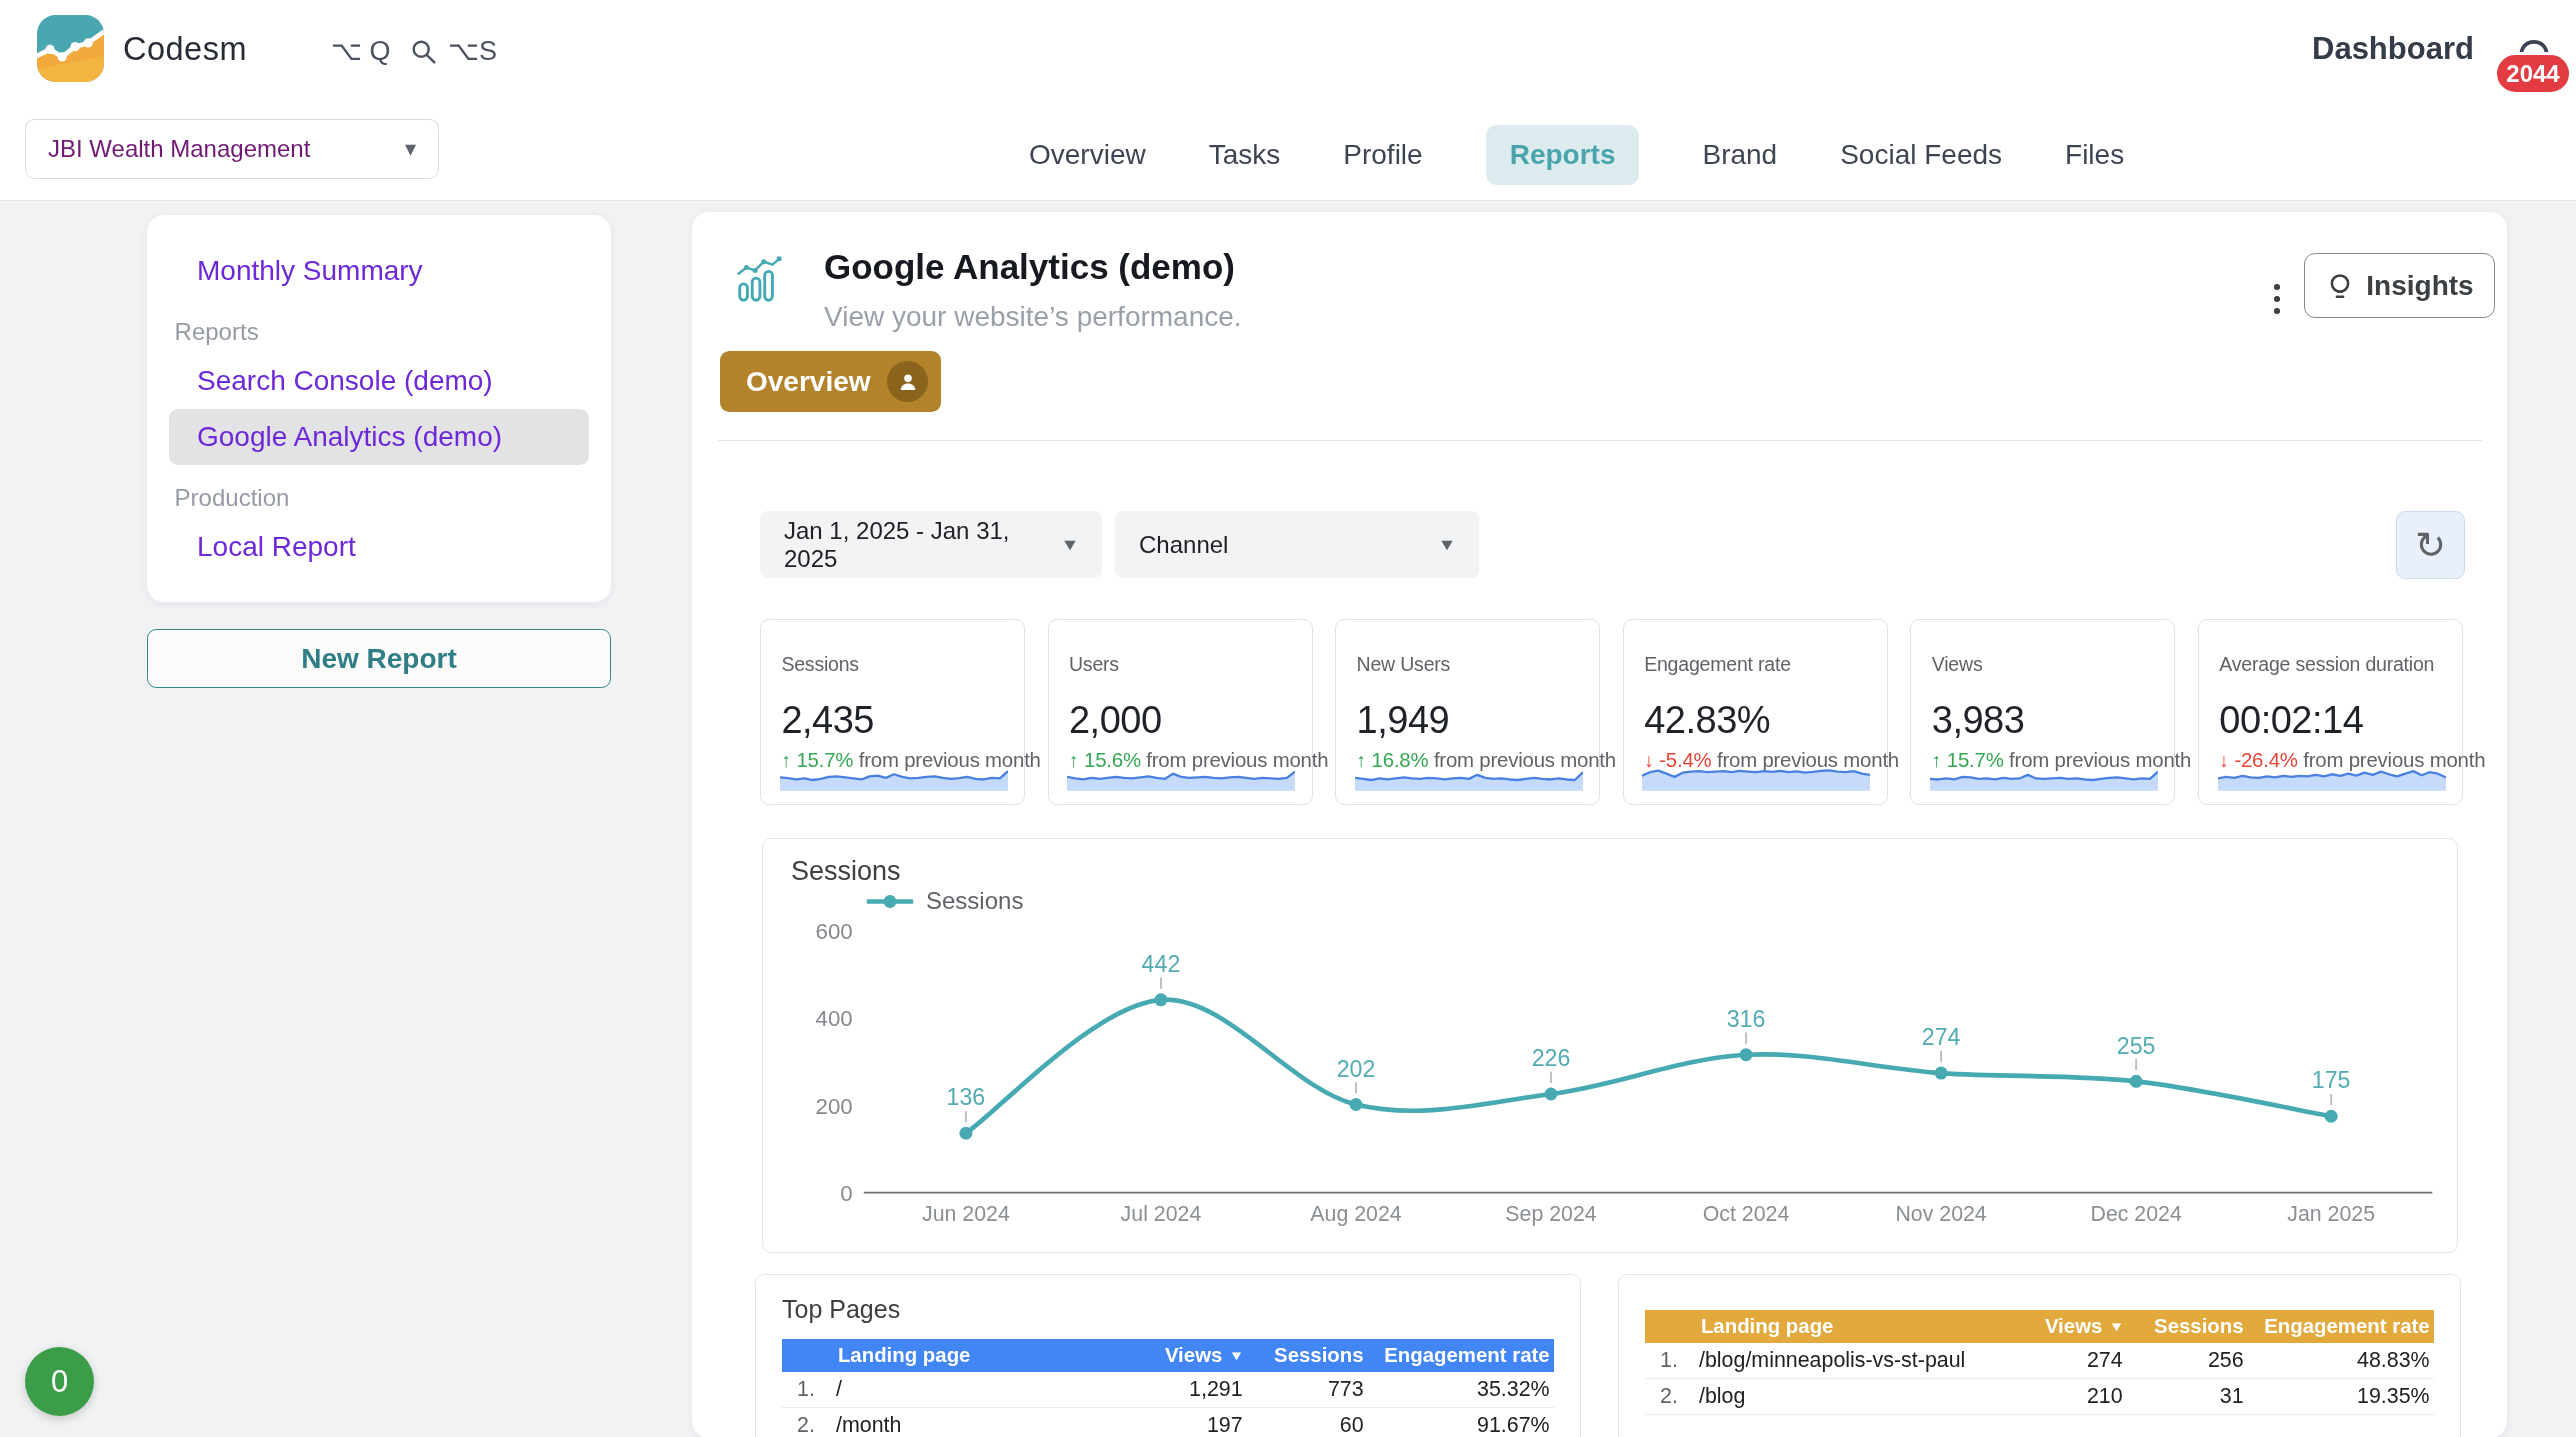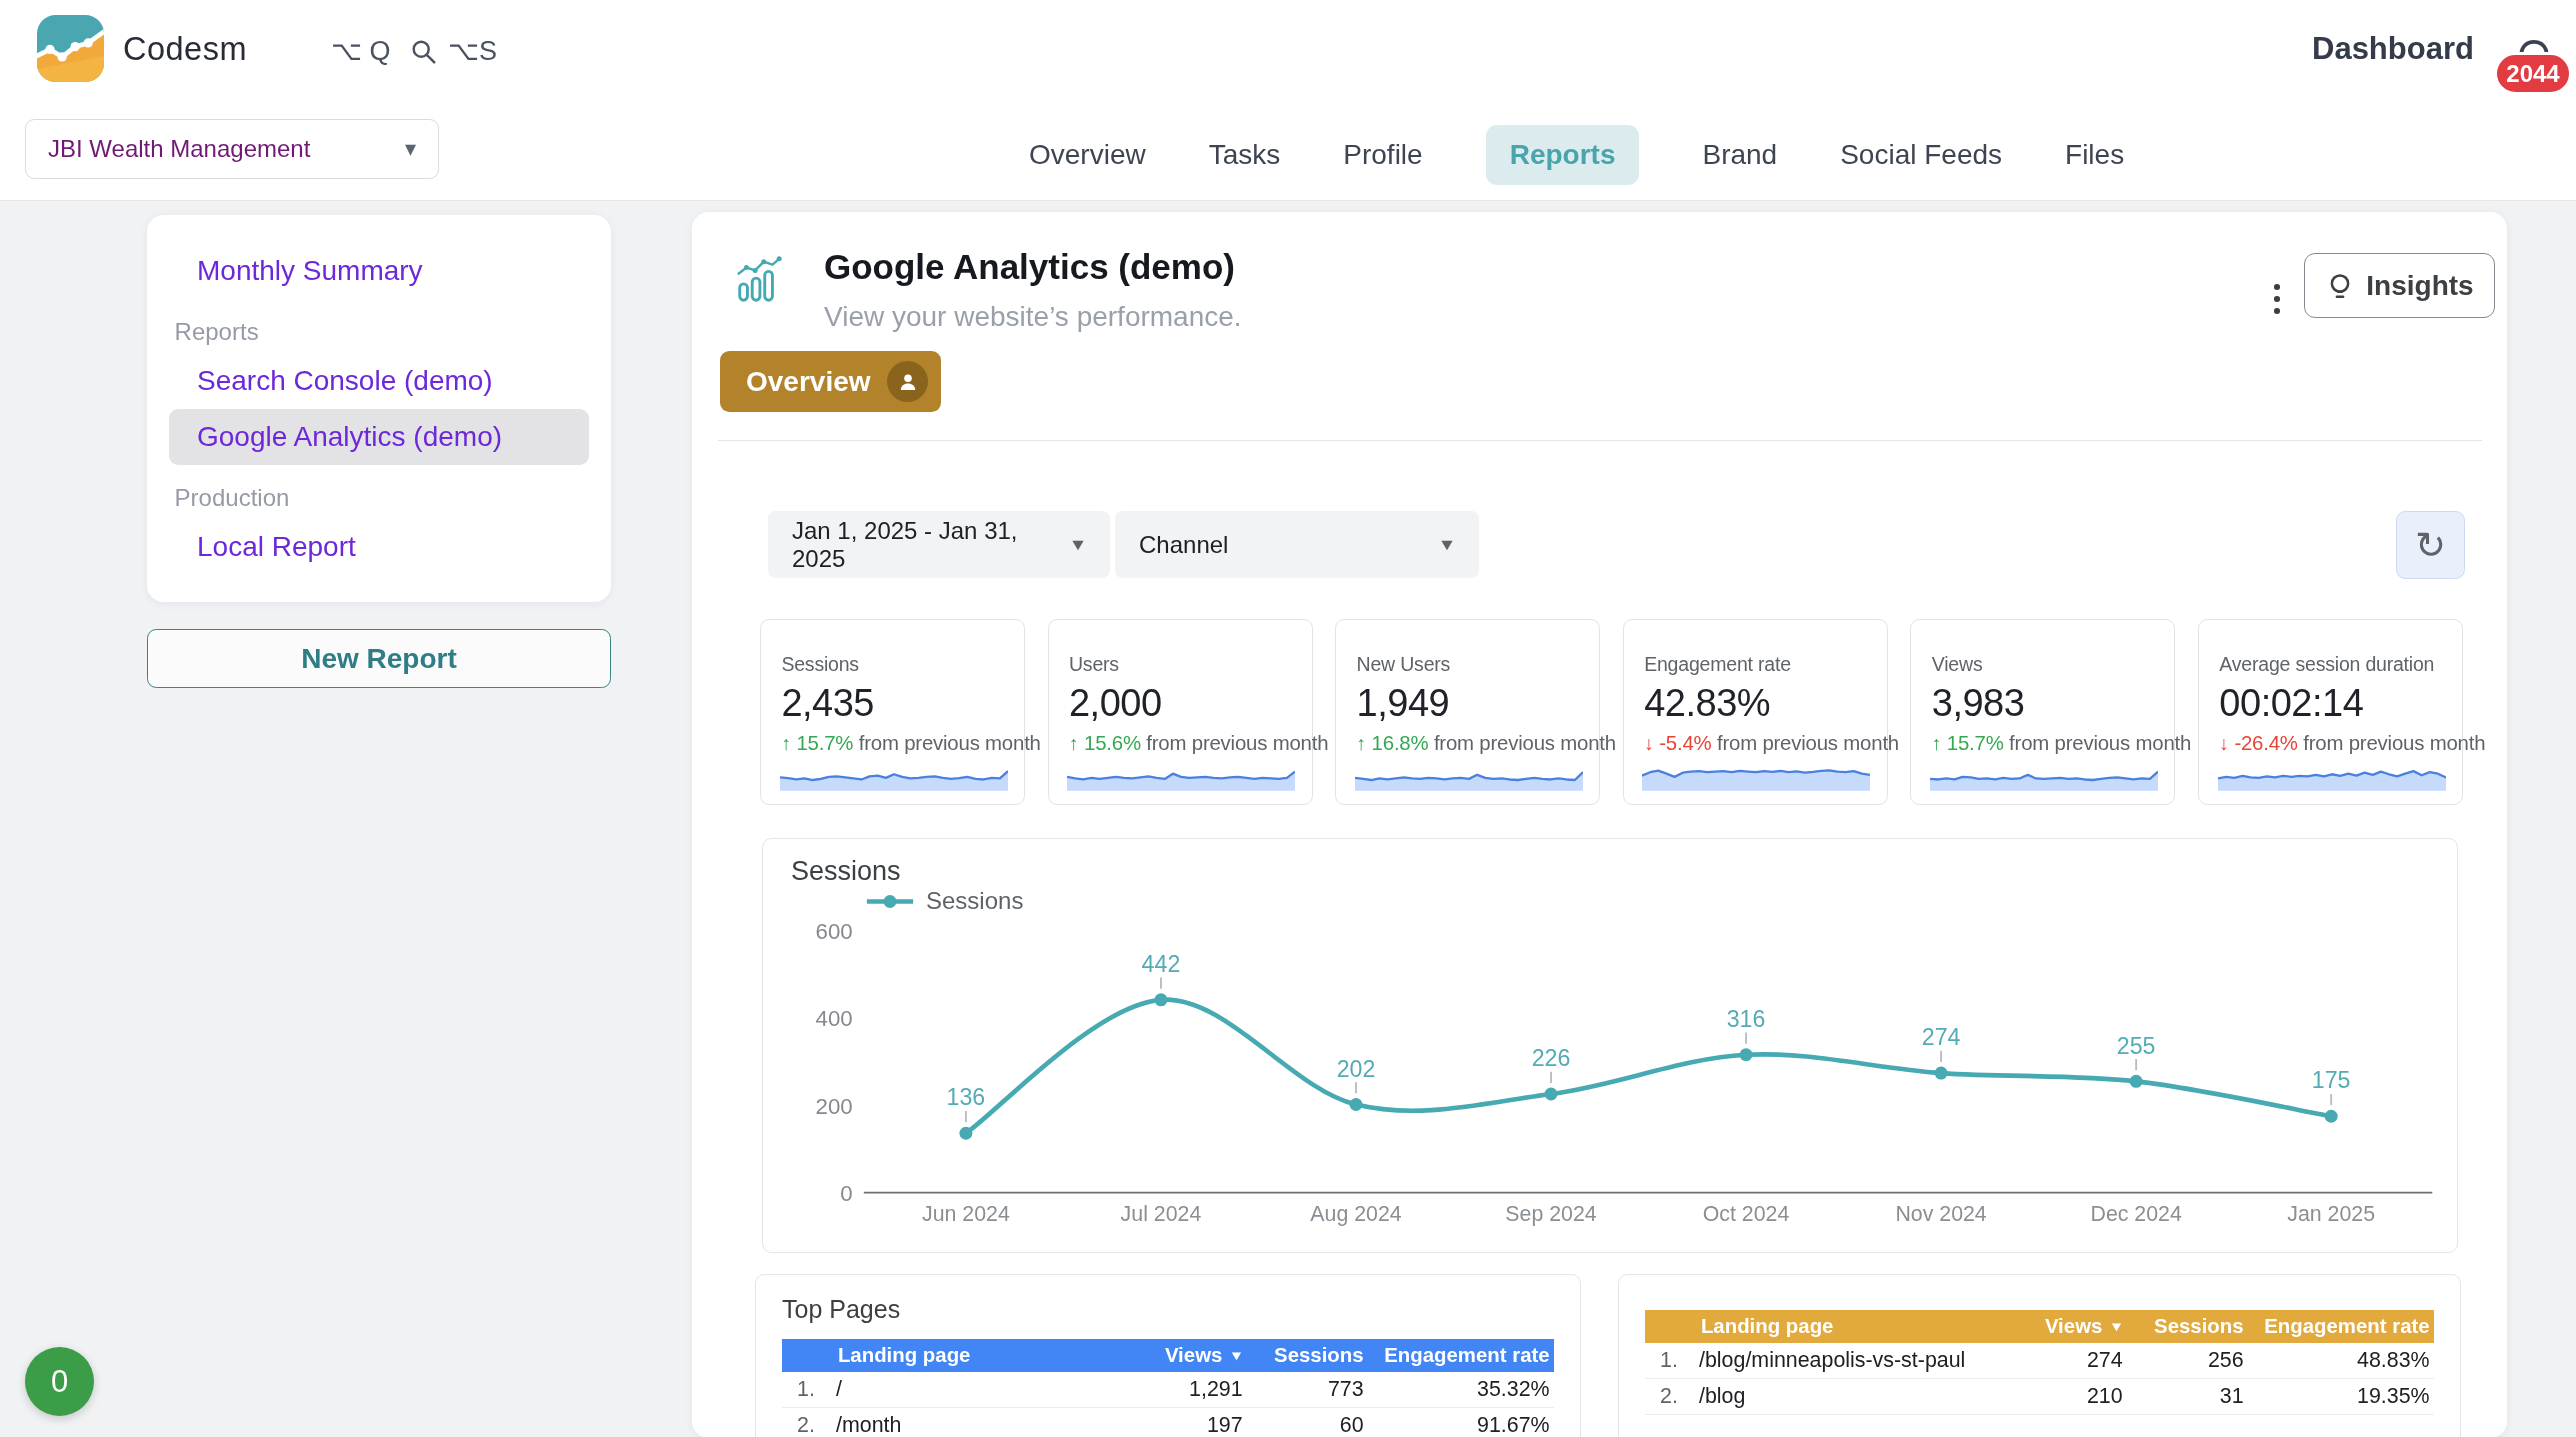--- a/index.html
+++ b/index.html
@@ -43,29 +43,29 @@
   .insights-btn{position:absolute;left:1612px;top:41px;width:191px;height:65px;border:1.9px solid #85898f;border-radius:11px;display:flex;align-items:center;justify-content:center;gap:11px;font-size:28px;font-weight:600;color:#3c4043;cursor:pointer;box-sizing:border-box;background:#fff;}
   .overview-btn{position:absolute;left:28px;top:139px;height:61px;background:#b2832a;border-radius:9.3px;display:flex;align-items:center;gap:16.7px;padding:0 13px 0 26px;cursor:pointer;}
   .overview-btn .ov-label{color:#fff;font-size:28px;font-weight:600;}
   .overview-btn .ov-circle{width:41px;height:41px;border-radius:50%;background:rgba(62,42,4,.35);display:flex;align-items:center;justify-content:center;}
   .header-divider{position:absolute;left:26px;top:228px;width:1764px;height:0.9px;background:#e3e5e8;}
 
   
   .select-box{position:absolute;top:299px;height:67px;background:#f1f3f4;border-radius:7.4px;display:flex;align-items:center;padding:0 24px;box-sizing:border-box;cursor:pointer;}
   .select-box .sel-label{font-size:24px;color:#202124;}
   .select-box .caret{margin-left:auto;font-size:16px;color:#5f6368;transform:scaleX(1.2);}
-  .date-select{left:76px;width:342px;gap:13px;}
+  .date-select{left:68px;width:342px;gap:13px;}
   .channel-select{left:423px;width:364px;}
   .refresh-btn{position:absolute;left:1704px;top:299px;width:69px;height:68px;background:#e9f0fb;border:1.9px solid #cdd9ef;border-radius:9.3px;display:flex;align-items:center;justify-content:center;font-size:37px;color:#5f6368;cursor:pointer;box-sizing:border-box;}
 
   
   .stats-row{position:absolute;left:68px;top:407px;width:1703px;display:flex;justify-content:space-between;}
   .stat-card{width:265px;height:186px;border:0.9px solid #e0e2e6;border-radius:9.3px;background:#fff;box-sizing:border-box;padding:33px 18.6px 0 20.4px;position:relative;}
   .stat-label{font-size:19.5px;color:#5f6368;white-space:nowrap;letter-spacing:-0.2px;}
-  .stat-value{font-size:38px;color:#1f2329;margin-top:6px;letter-spacing:-0.5px;}
+  .stat-value{font-size:38px;color:#1f2329;margin-top:23px;letter-spacing:-0.5px;}
   .stat-delta{margin-top:7.4px;font-size:20.4px;color:#5f6368;white-space:nowrap;letter-spacing:-0.2px;}
   .stat-delta .arrow{font-weight:700;font-size:19.5px;}
   .spark{position:absolute;left:18.6px;bottom:13px;}
 
   
   .chart-card{position:absolute;left:70px;top:626px;width:1696px;height:415px;border:0.9px solid #e3e5e8;border-radius:9.3px;background:#fff;box-sizing:border-box;}
   .chart-title{position:absolute;left:28px;top:16.7px;font-size:27px;color:#3c4043;}
   .chart-legend{position:absolute;left:102px;top:48px;display:flex;align-items:center;gap:11px;}
   .chart-legend .leg-label{font-size:24px;color:#5f6368;}
   .chart-svg{position:absolute;left:0;top:0;}

